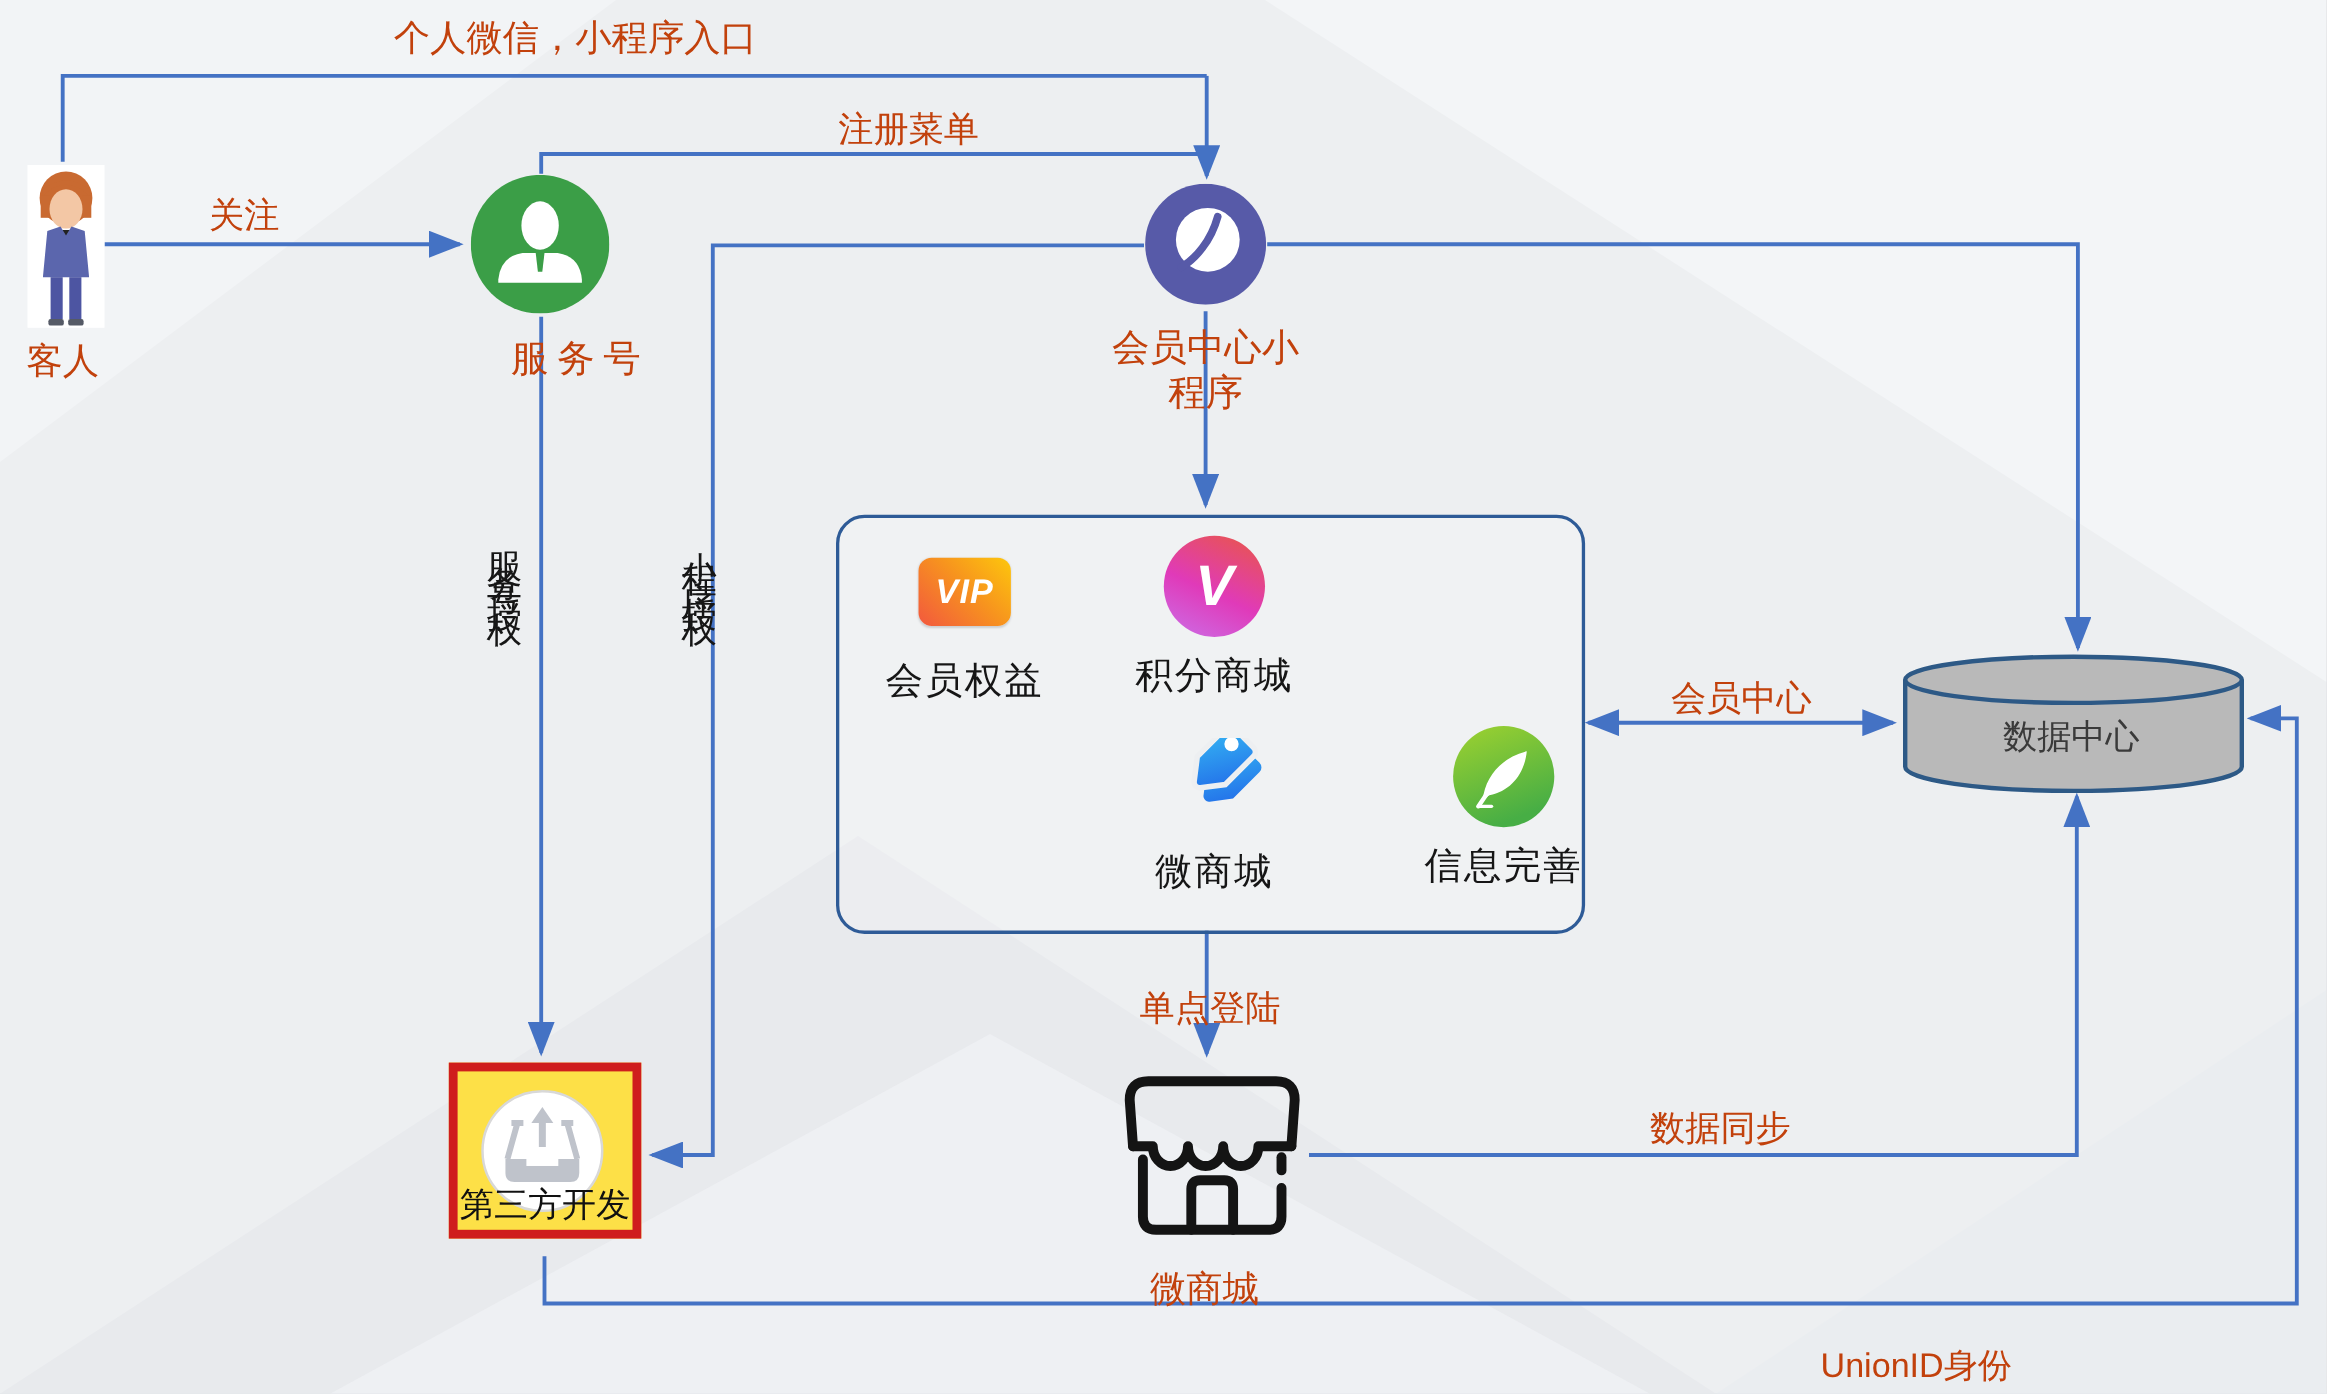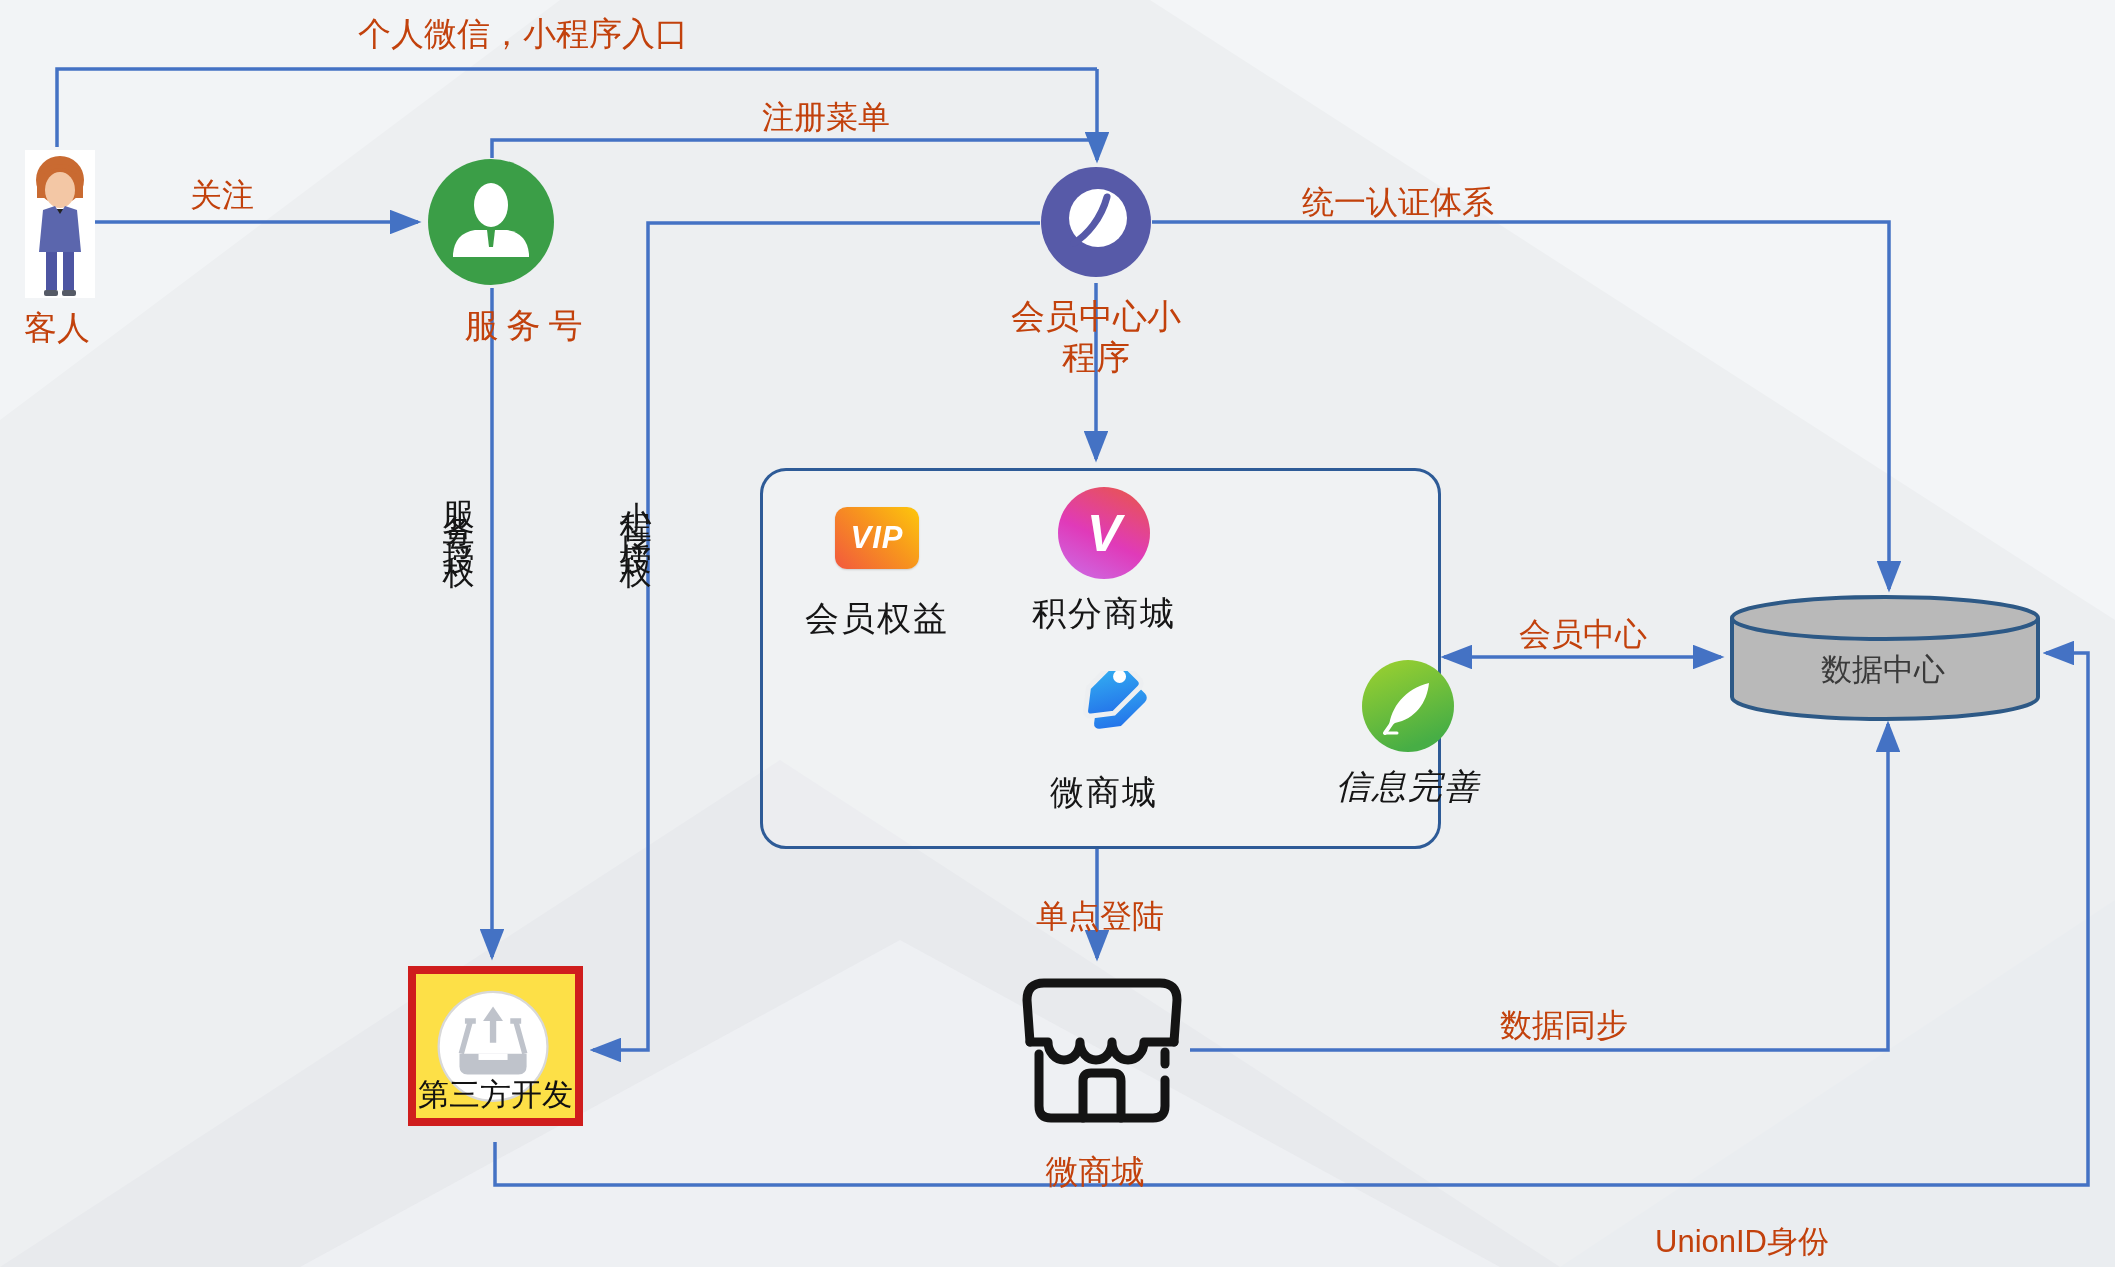--- a/index.html
+++ b/index.html
@@ -92,21 +92,20 @@
       <rect x="19" y="140" width="14" height="6" rx="2" fill="#555a66"></rect>
       <rect x="37" y="140" width="14" height="6" rx="2" fill="#555a66"></rect>
     </svg>
   </div>
   <div class="lbl" style="left:7px;top:306px;width:100px;font-size:33px;">客人</div>
 
   <div class="lbl" style="left:147px;top:174px;width:150px;font-size:32px;">关注</div>
 
   <div class="lbl" style="left:273px;top:12px;width:500px;font-size:33px;">个人微信，小程序入口</div>
   <div class="lbl" style="left:701px;top:96px;width:250px;font-size:32px;">注册菜单</div>
-  <div class="lbl" style="left:1248px;top:181px;width:300px;font-size:32px;">统一认证体系</div>
 
   <div class="node" style="left:428px;top:159px;">
     <svg width="126" height="126" viewBox="0 0 126 126">
       <circle cx="63" cy="63" r="63" fill="#3b9e47"></circle>
       <ellipse cx="63" cy="46" rx="17" ry="22" fill="#ffffff"></ellipse>
       <path d="M25,95 Q27,74 47,71 L79,71 Q99,74 101,95 L101,98 L25,98 Z" fill="#ffffff"></path>
       <polygon points="59,71 67,71 65,88 61,88" fill="#3b9e47"></polygon>
     </svg>
   </div>
   <div class="lbl" style="left:445px;top:303px;width:165px;font-size:34px;letter-spacing:8px;">服务号</div>
@@ -155,21 +154,21 @@
           </defs>
         <g transform="rotate(45 48 38)">
           <path d="M44,-2 h22 a6,6 0 0 1 6,6 v34 l-13,17 a5,5 0 0 1 -8,0 L38,38 V4 a6,6 0 0 1 6,-6 z" fill="url(#gtags)"></path>
           <path d="M30,-8 h22 a6,6 0 0 1 6,6 v36 l-14,18 a5,5 0 0 1 -8,0 L22,34 V-2 a6,6 0 0 1 6,-6 z" fill="url(#gtags)" stroke="#edeff1" stroke-width="5"></path>
           <circle cx="36" cy="4" r="6.5" fill="#ffffff"></circle>
         </g>
       </svg>
     </div>
     <div class="flabel">微商城</div>
   </div>
-  <div class="fcell" style="left:1298px;top:656px;font-style:italic;">
+  <div class="fcell" style="left:1257px;top:656px;">
     <div class="fico">
       <svg width="94" height="94" viewBox="0 0 94 94">
         <defs>
             <linearGradient id="gleaf" x1="0" y1="0" x2="0.4" y2="1">
           <stop offset="0" stop-color="#9fd22f"></stop>
               <stop offset="1" stop-color="#47ae45"></stop>
         </linearGradient>
           </defs>
         <circle cx="47" cy="47" r="46" fill="url(#gleaf)"></circle>
         <path d="M28,68 C30,48 44,30 68,24 C66,44 54,60 34,64 Z" fill="#ffffff"></path>

